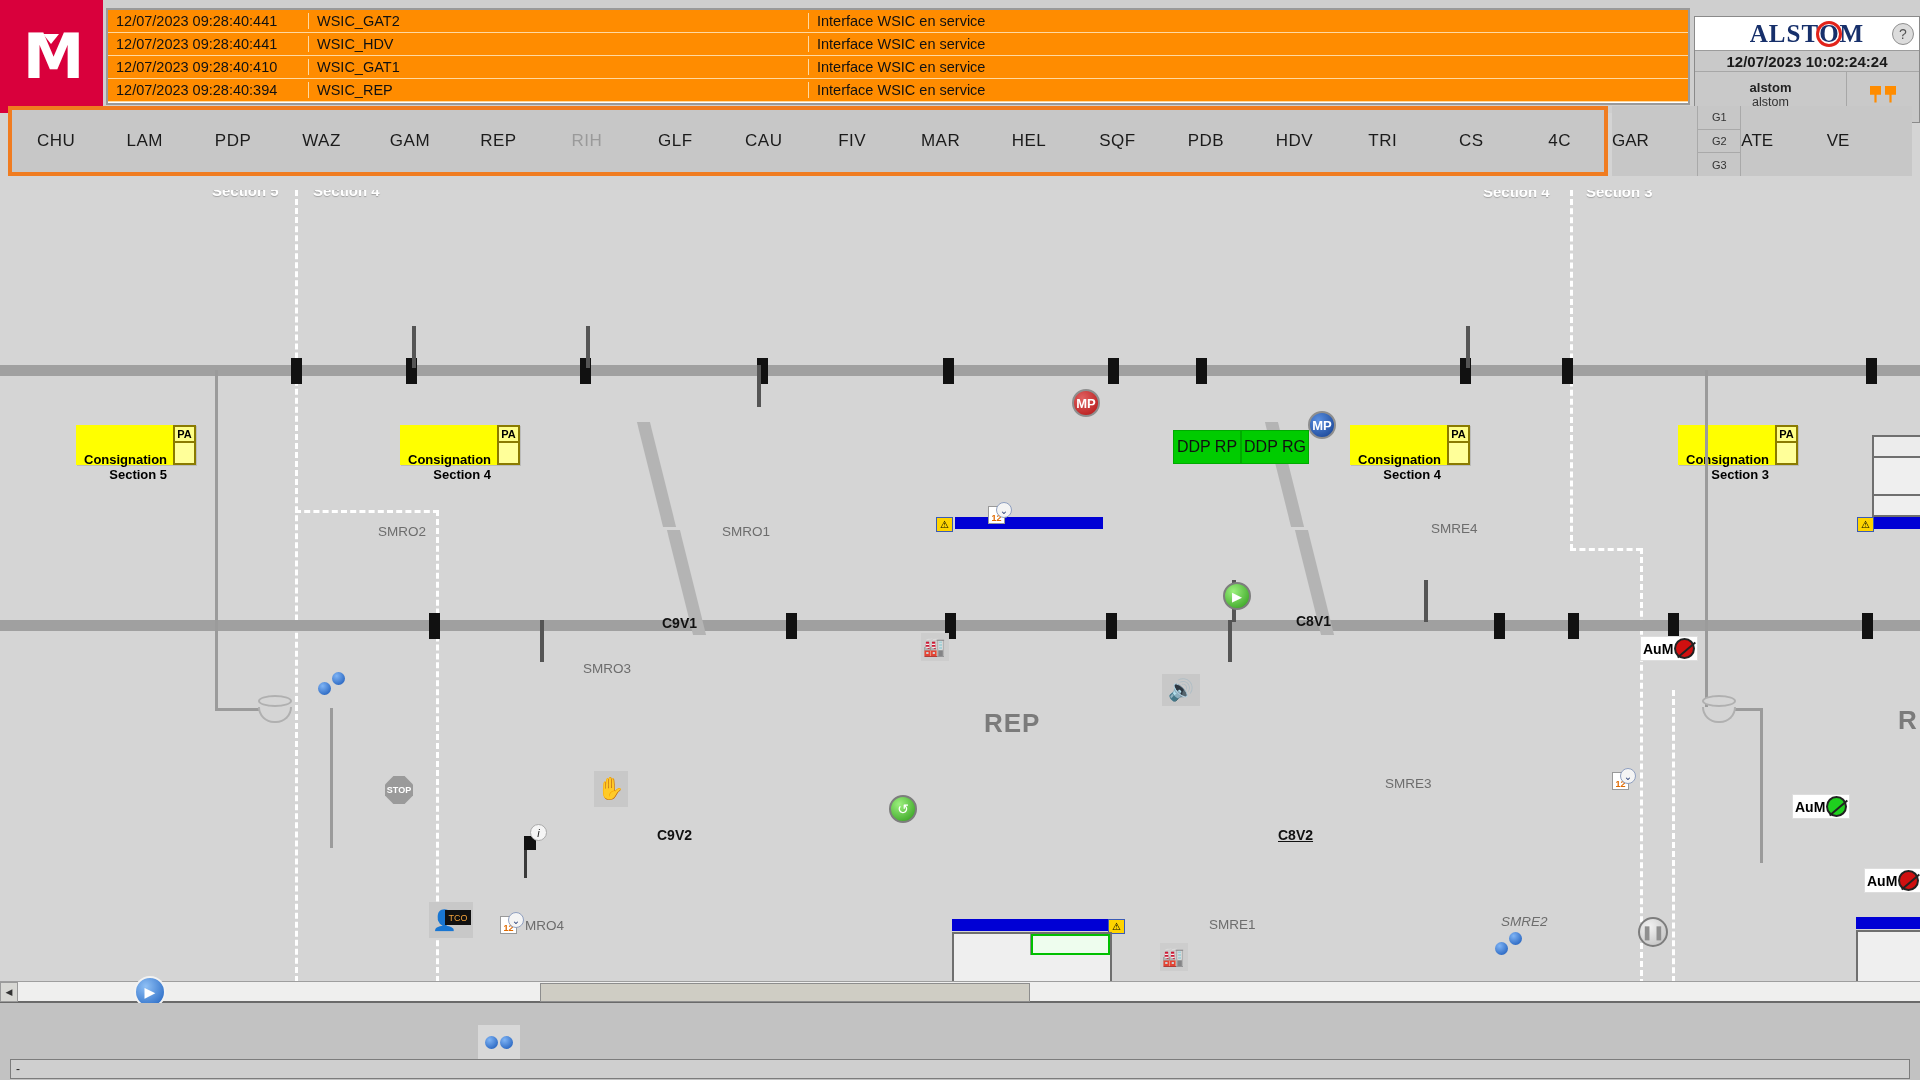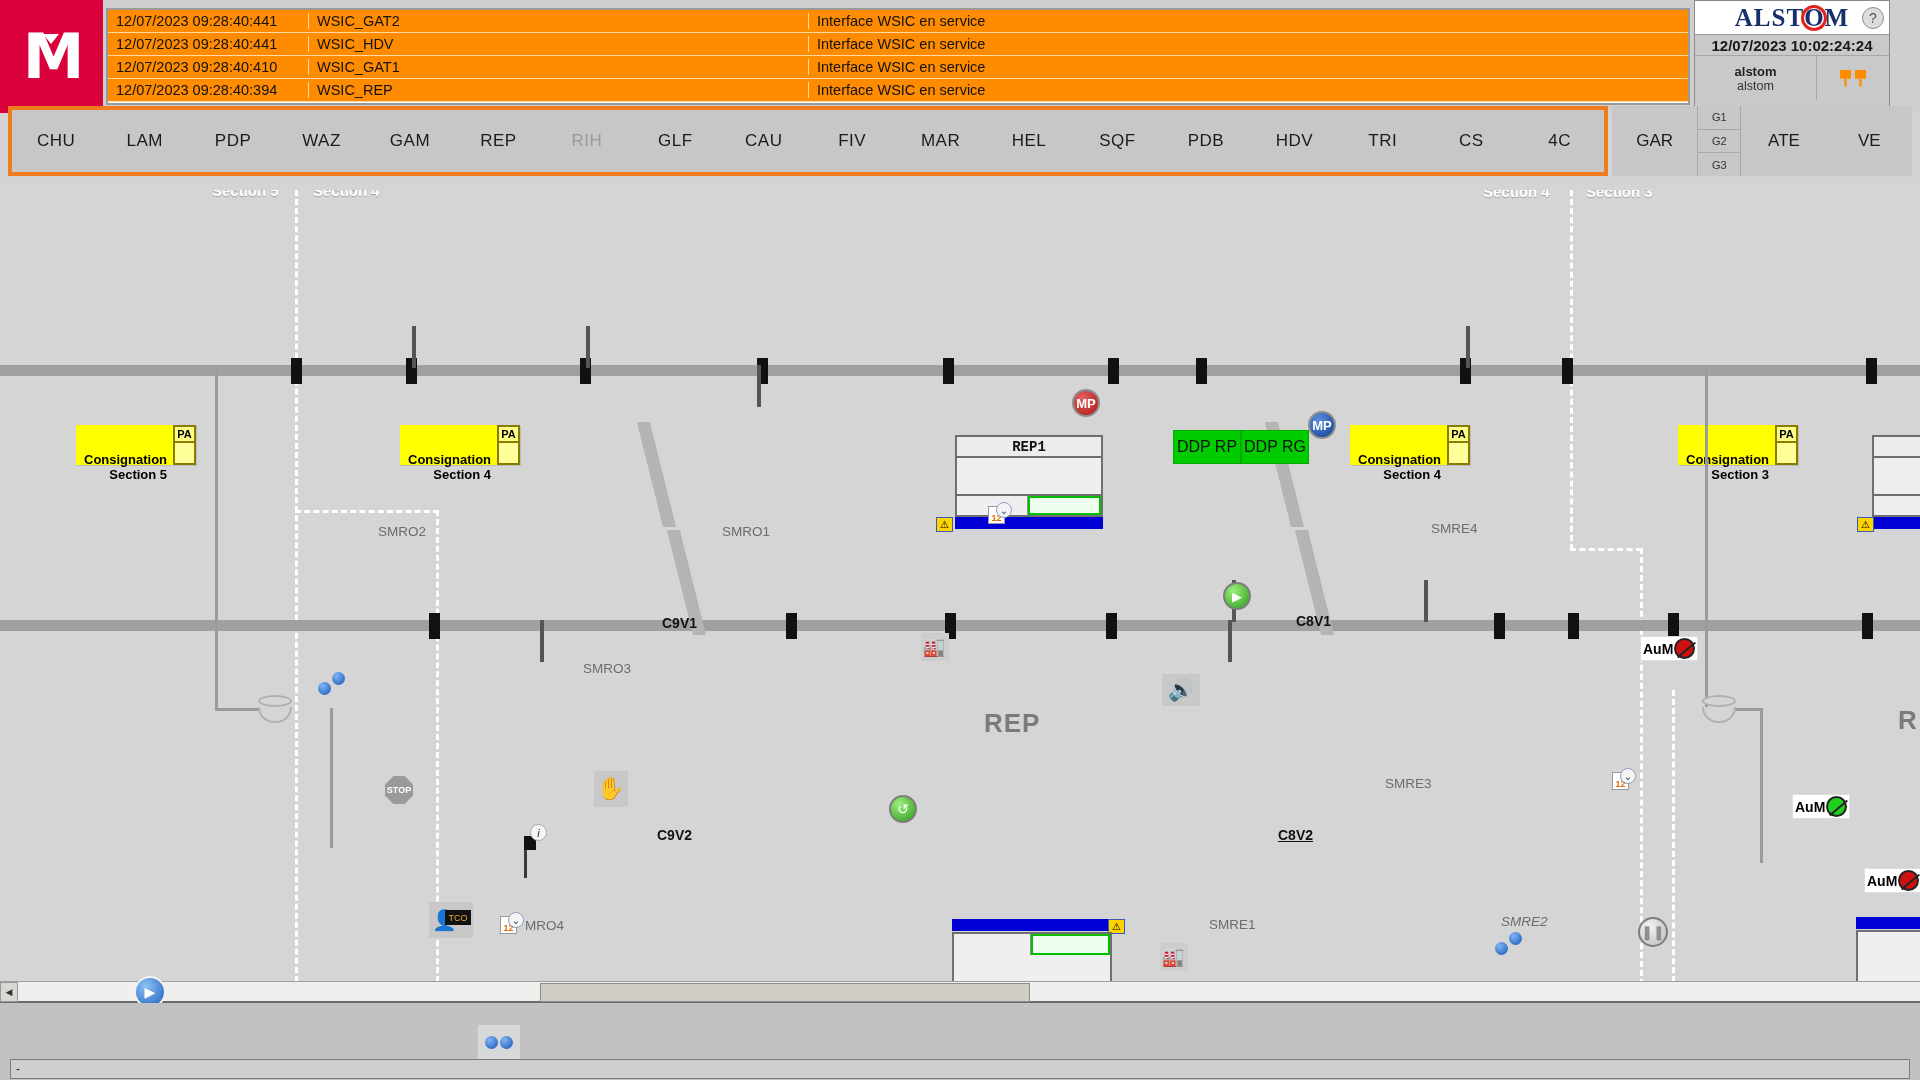--- a/index.html
+++ b/index.html
@@ -21,21 +21,21 @@
                  border-top:10px solid #fff; }
 
   .alarm-table { position:absolute; left:106px; top:8px; width:1584px; height:97px;
                  border:2px solid #9a9a9a; background:#fff; }
   .alarm-row { display:flex; height:23px; background:#ff8c00; border-bottom:1px solid #ffd9a0;
                font-size:14.5px; color:#111; align-items:center; }
   .alarm-row .c-time { width:201px; padding-left:8px; border-right:1px solid #ffd9a0; }
   .alarm-row .c-tag  { width:500px; padding-left:8px; border-right:1px solid #ffd9a0; }
   .alarm-row .c-msg  { flex:1; padding-left:8px; }
 
-  .alstom-panel { position:absolute; left:1694px; top:0; width:196px; height:107px;
+  .alstom-panel { position:absolute; left:1694px; top:16px; width:226px; height:107px;
                   border:1px solid #8a8a8a; background:#c9c9c9; }
   .alstom-logo-bar { height:34px; background:#fff; display:flex; align-items:center; justify-content:center;
                      position:relative; border-bottom:1px solid #9c9c9c; }
   .alstom-word { font-family:"Liberation Serif", serif; font-weight:bold; font-size:25px; color:#17306b;
                  letter-spacing:1px; position:relative; }
   .alstom-o { position:relative; display:inline-block; color:#17306b; }
   .alstom-o::after { content:""; position:absolute; left:50%; top:50%; transform:translate(-50%,-50%);
                      width:20px; height:20px; border:3px solid #e2231a; border-radius:50%; }
   .help-btn { position:absolute; right:5px; top:6px; width:22px; height:22px; border-radius:50%;
               border:1px solid #8f8f8f; background:#dcdcdc; color:#555; font-size:14px;
@@ -51,21 +51,21 @@
   .net-pin { width:11px; height:17px; background:#ff8c00;
              clip-path: polygon(0 0,100% 0,100% 55%,60% 55%,60% 100%,40% 100%,40% 55%,0 55%); }
 
   
   .tabbar { position:absolute; left:8px; top:106px; width:1600px; height:70px;
             border:4px solid #f07c20; background:#c7c7c7; display:flex; align-items:center; }
   .tab { flex:1; text-align:center; font-size:17px; color:#1b1b1b; letter-spacing:.5px; }
   .tab.disabled { color:#9a9a9a; }
   .rightbtns { position:absolute; left:1612px; top:106px; width:300px; height:70px; display:flex;
                align-items:center; background:#c7c7c7; }
-  .rbtn { flex:1; text-align:center; font-size:17px; color:#1b1b1b; }
+  .rbtn { flex:1; text-align:left; font-size:17px; color:#1b1b1b; }
   .gstack { width:44px; height:70px; display:flex; flex-direction:column; border-left:1px solid #a9a9a9;
             border-right:1px solid #a9a9a9; }
   .gitem { flex:1; display:flex; align-items:center; justify-content:center; font-size:11px; color:#333;
            border-bottom:1px solid #a9a9a9; }
   .gitem:last-child { border-bottom:none; }
 
   
   .canvas { position:absolute; left:0; top:190px; width:1920px; height:800px; background:#d5d5d5;
             overflow:hidden; }
 
@@ -396,28 +396,20 @@
 
     <div class="wire" style="left:1705px; top:180px; width:3px; height:340px;"></div>
     <div class="wire" style="left:1705px; top:518px; width:58px; height:3px;"></div>
     <div class="wire" style="left:1760px; top:518px; width:3px; height:155px;"></div>
     <div class="cyl" style="left:1702px; top:505px;">
         <div class="top"></div>
         <div class="bot"></div>
       </div>
 
     <div class="badge mp-red" style="left:1072px; top:199px; width:28px; height:28px;">MP</div>
-    <div class="panel" style="left:955px; top:245px; width:148px; height:82px;">
-      <div class="ptitle">REP1</div>
-      <div class="pbody"></div>
-      <div class="prow">
-        <div class="pc"></div>
-        <div class="pc green"></div>
-      </div>
-    </div>
     <div class="bluebar" style="left:955px; top:327px; width:148px;"></div>
     <div class="warnflag" style="left:936px; top:327px;">⚠</div>
     <div class="calicon" style="left:988px; top:312px;">
       <div class="sheet">12</div>
       <div class="clk">⌄</div>
     </div>
 
     <div class="ddp" style="left:1133px; top:240px;">
       <div class="d">DDP RP</div>
       <div class="d">DDP RG</div>

